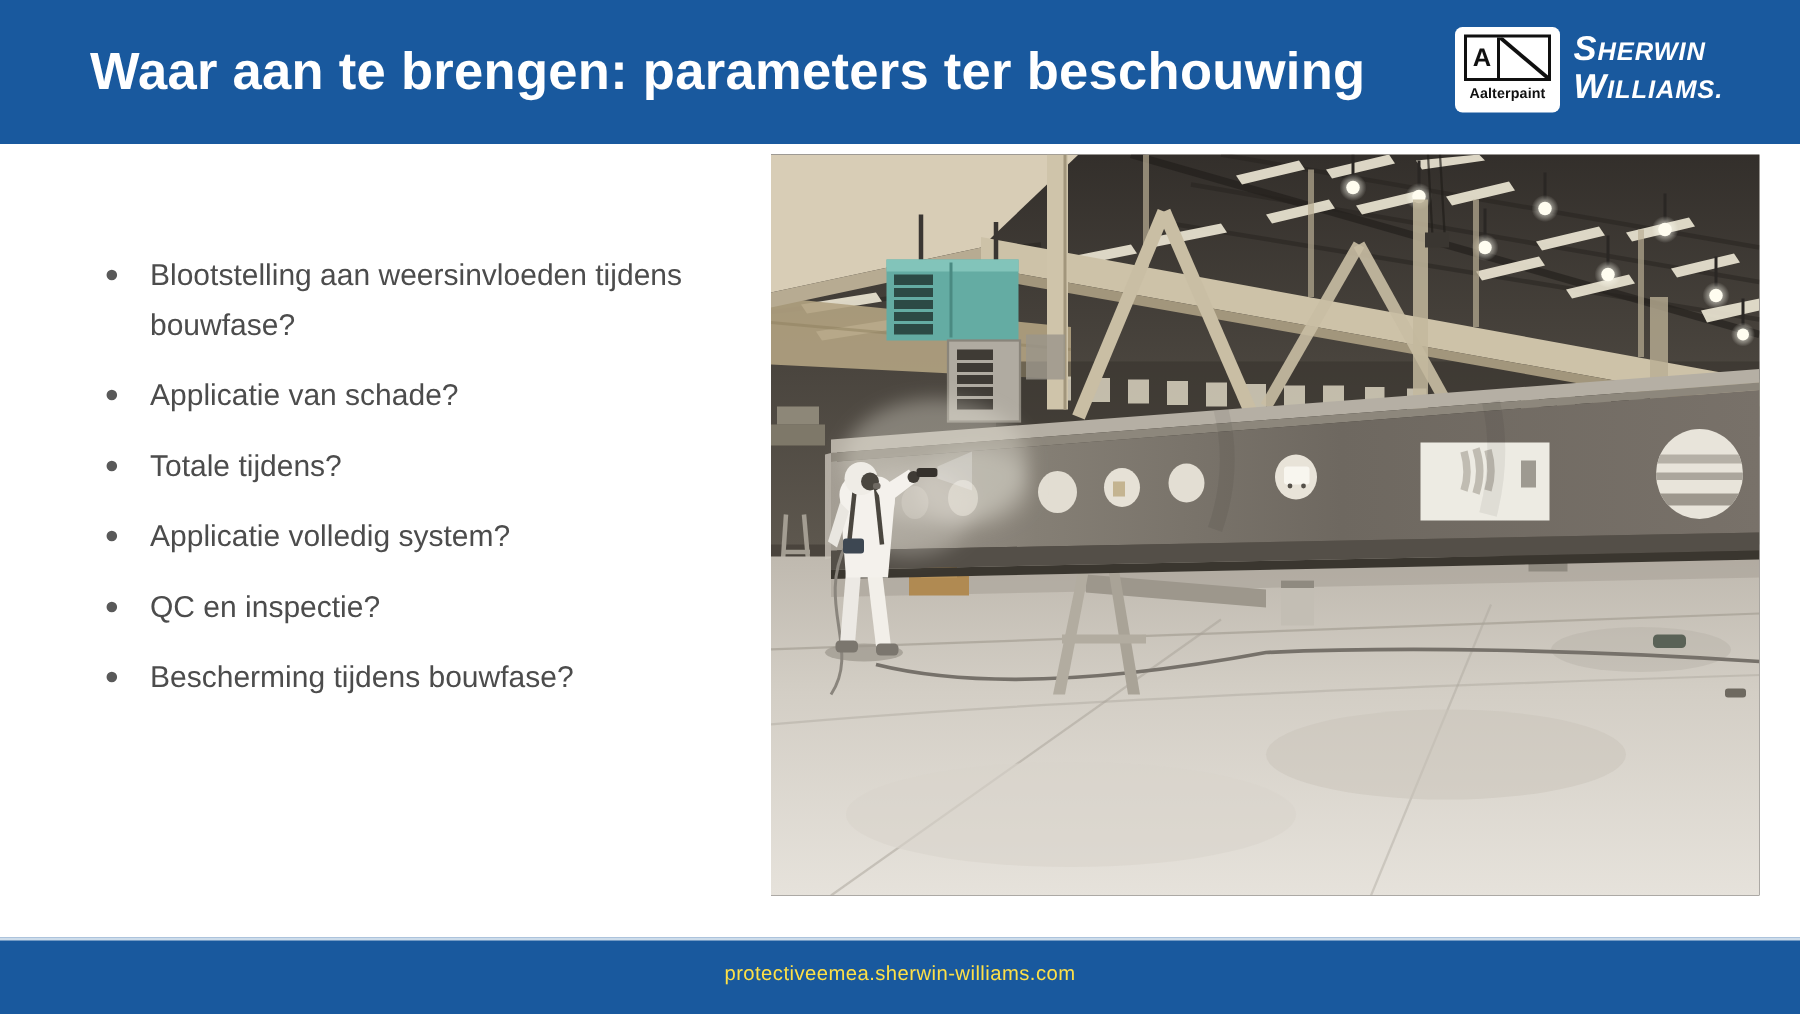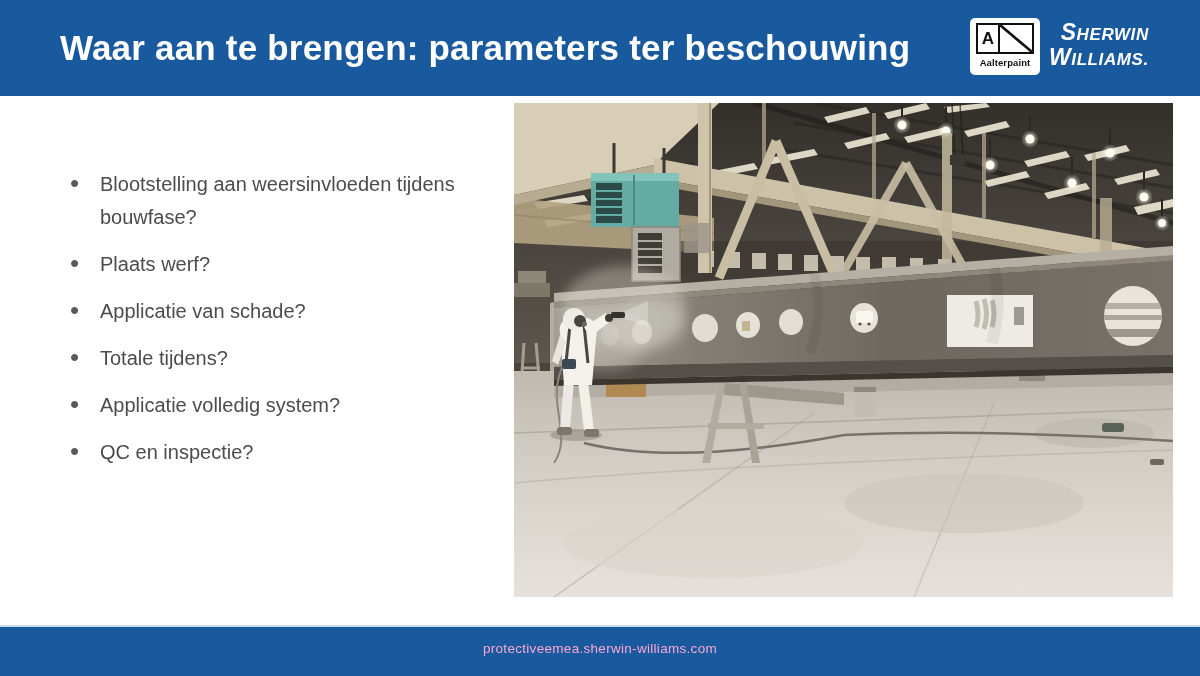--- a/index.html
+++ b/index.html
@@ -27,21 +27,21 @@
   }
   .ap-diagram { width:58px; height:31px; border:2.5px solid #101010; display:flex; }
   .ap-cell-a {
     width:22px; border-right:2.5px solid #101010; display:flex;
     align-items:center; justify-content:center;
     font-weight:bold; font-size:17px; color:#101010;
   }
   .ap-cell-diag { flex:1; position:relative; }
   .ap-cell-diag svg { position:absolute; inset:0; }
   .ap-label { font-size:9.5px; font-weight:bold; color:#101010; margin-top:3px; letter-spacing:0.1px; }
-  .sw-text { color:#ffffff; font-style:italic; font-weight:bold; margin:3px 0 0 9px;text-align:right; }
+  .sw-text { color:#ffffff; font-style:italic; font-weight:bold; margin:3px 0 0 9px; }
   .sw-line { display:block; text-transform:uppercase; font-size:17px; line-height:22px; letter-spacing:0.6px; }
   .sw-line::first-letter { font-size:23px; }
   
   .content-list { position:absolute; left:68px; top:168px; width:412px; list-style:none; }
   .content-list li {
     position:relative; padding-left:32px; margin-bottom:14px;
     font-size:20px; line-height:33px; color:#4c4c4c;
   }
   .content-list li::before {
     content:"\2022"; position:absolute; left:2px; top:-1px;
@@ -49,21 +49,21 @@
   }
   
   .photo { position:absolute; left:514px; top:103px; width:659px; height:494px; overflow:hidden; background:#4a443d; }
   .photo svg { display:block; }
   
   .footer {
     position:absolute; left:0; top:625px; width:1200px; height:51px;
     background:#19599e; border-top:2px solid #cddcea;
     display:flex; align-items:center; justify-content:center; padding-bottom:6px;
   }
-  .footer-url { color:#f9a8d4; font-size:13.5px; letter-spacing:0.3px; }
+  .footer-url { color:#fde047; font-size:13.5px; letter-spacing:0.3px; }
 </style>
 </head>
 <body>
 
 <div class="header">
   <div class="title">Waar aan te brengen: parameters ter beschouwing</div>
   <div class="logo">
     <div class="ap-box">
       <div class="ap-diagram">
         <div class="ap-cell-a">A</div>
@@ -77,25 +77,25 @@
     </div>
     <div class="sw-text">
       <span class="sw-line">Sherwin</span>
       <span class="sw-line">Williams.</span>
     </div>
   </div>
 </div>
 
 <ul class="content-list">
   <li>Blootstelling aan weersinvloeden tijdens bouwfase?</li>
-  <li>Plaats werf?</li>
   <li>Applicatie van schade?</li>
   <li>Totale tijdens?</li>
   <li>Applicatie volledig system?</li>
   <li>QC en inspectie?</li>
+  <li>Bescherming tijdens bouwfase?</li>
 </ul>
 
 <div class="photo" title="Worker in white protective suit spray painting a long steel girder with circular cutouts inside an industrial fabrication hall">
   <svg viewBox="0 0 659 494" width="659" height="494">
     <defs>
       <linearGradient id="roofG" x1="0" y1="0" x2="0" y2="1">
         <stop offset="0" stop-color="#332f2b"></stop>
           <stop offset="1" stop-color="#5d574e"></stop>
       </linearGradient>
       <linearGradient id="webG" x1="0" y1="0" x2="1" y2="0">

